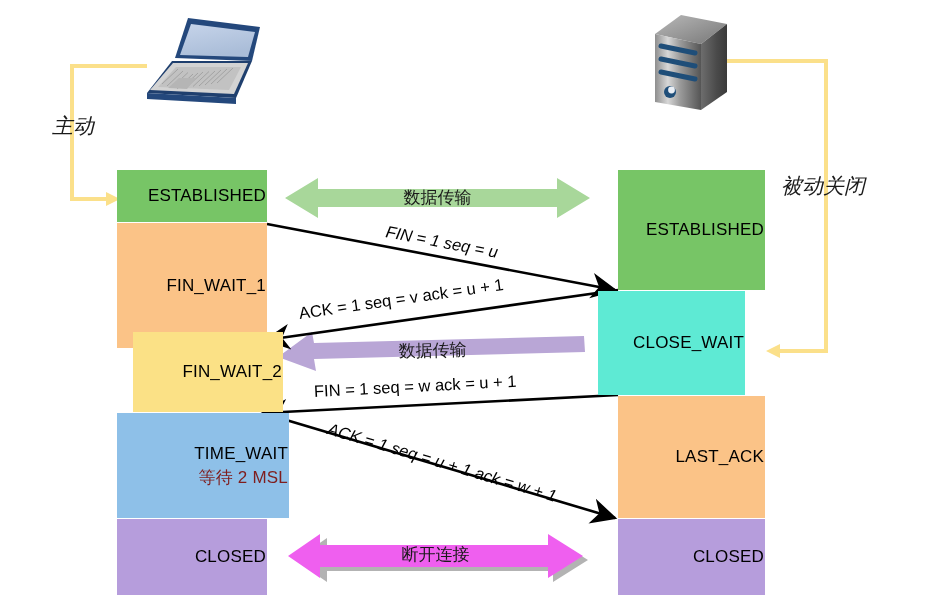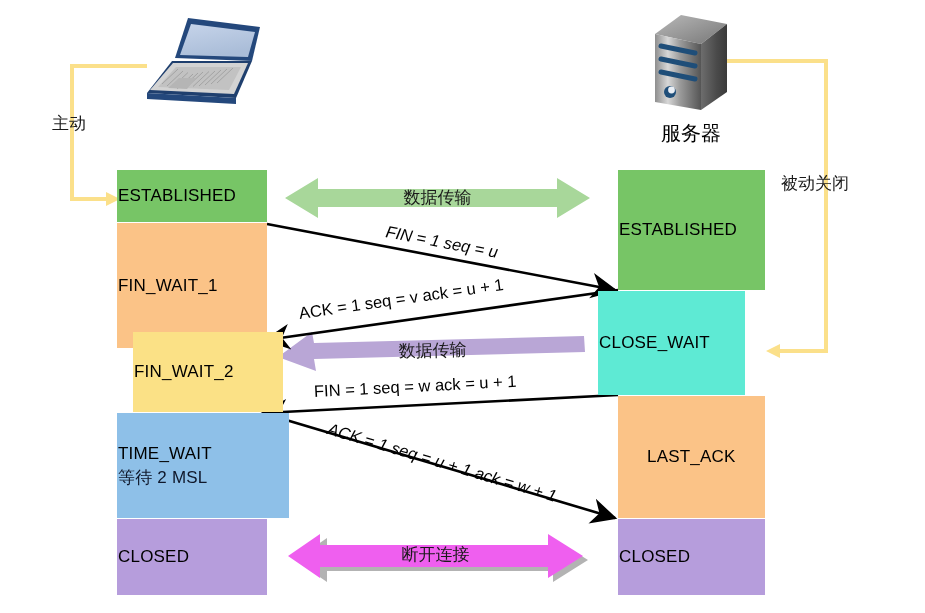--- a/index.html
+++ b/index.html
@@ -16,51 +16,52 @@
     height: 613px;
     background: #ffffff;
     overflow: hidden;
   }
 
   
   .state-box {
     position: absolute;
     display: flex;
     flex-direction: column;
-    align-items: flex-start;
+    align-items: flex-end;
     justify-content: center;
     box-sizing: border-box;
     color: #000000;
     font-size: 17px;
     letter-spacing: .2px;
     line-height: 1.25;
     text-align: center;
     border: 1px solid rgba(255,255,255,0.0);
   }
   .state-box .sub {
-    color: #0f172a;
+    color: #7f1d1d;
     font-size: 17px;
     margin-top: 3px;
   }
 
   
   .device-label {
     position: absolute;
     font-size: 20px;
     color: #000000;
     text-align: center;
     white-space: nowrap;
   }
 
   
   .side-note {
     position: absolute;
-    font-size: 17px;
+    font-size: 21px;
     color: #1a1a1a;
     white-space: nowrap;
+    font-style: italic;
   }
 
   
   .msg-label {
     position: absolute;
     font-size: 16.5px;
     color: #000000;
     white-space: nowrap;
     transform-origin: left center;
   }
@@ -220,23 +221,20 @@
   <div class="state-box" style="left:598px; top:291px; width:147px; height:104px; background:#5eead4;">
     <span>CLOSE_WAIT</span>
   </div>
   <div class="state-box" style="left:618px; top:396px; width:147px; height:122px; background:#fbc387;padding-left:28px;">
     <span>LAST_ACK</span>
   </div>
   <div class="state-box" style="left:618px; top:519px; width:147px; height:76px; background:#b69ddc;">
     <span>CLOSED</span>
   </div>
 
-  <div class="device-label" style="left:636px; top:120px; width:110px;">
-    <span>服务器</span>
-  </div>
 
   <div class="side-note" style="left:52px; top:112px;">
     <span>主动</span>
   </div>
   <div class="side-note" style="left:781px; top:172px;">
     <span>被动关闭</span>
   </div>
 
   <div class="block-arrow-text" style="left:335px; top:186px; width:205px;">
     <span>数据传输</span>

